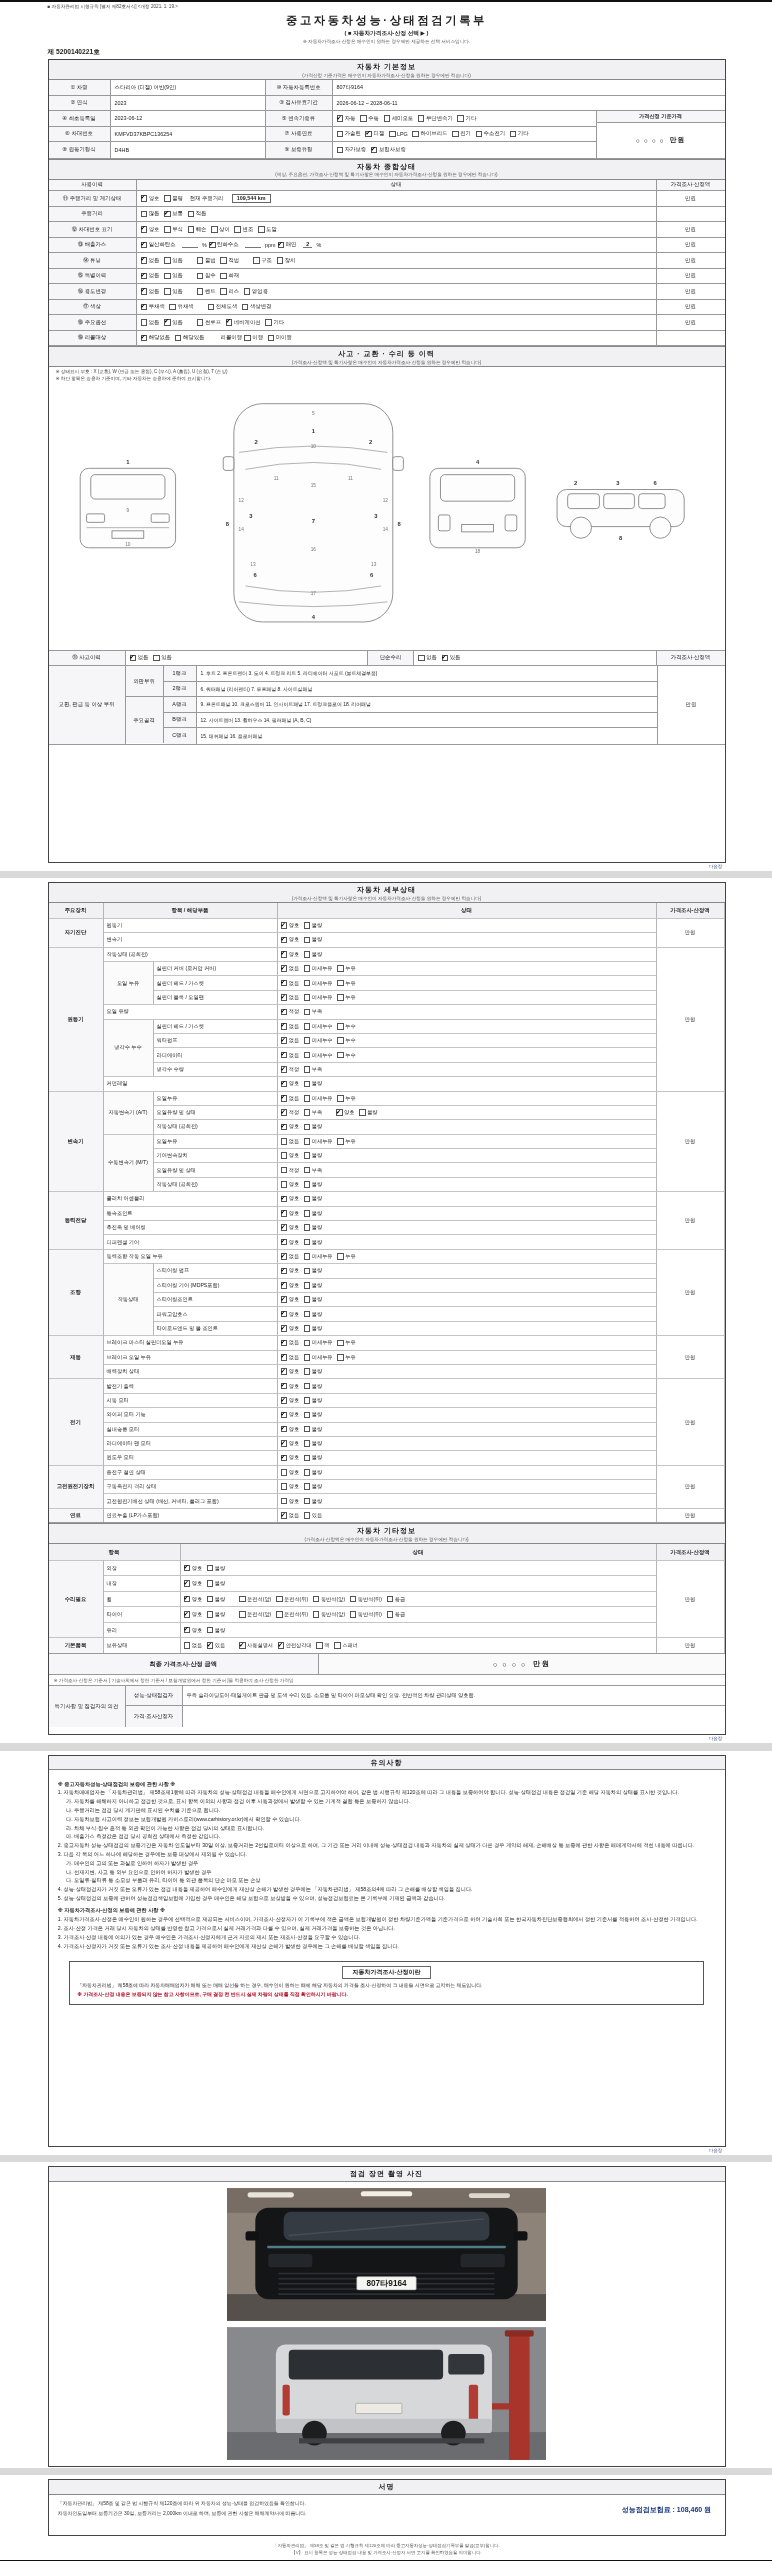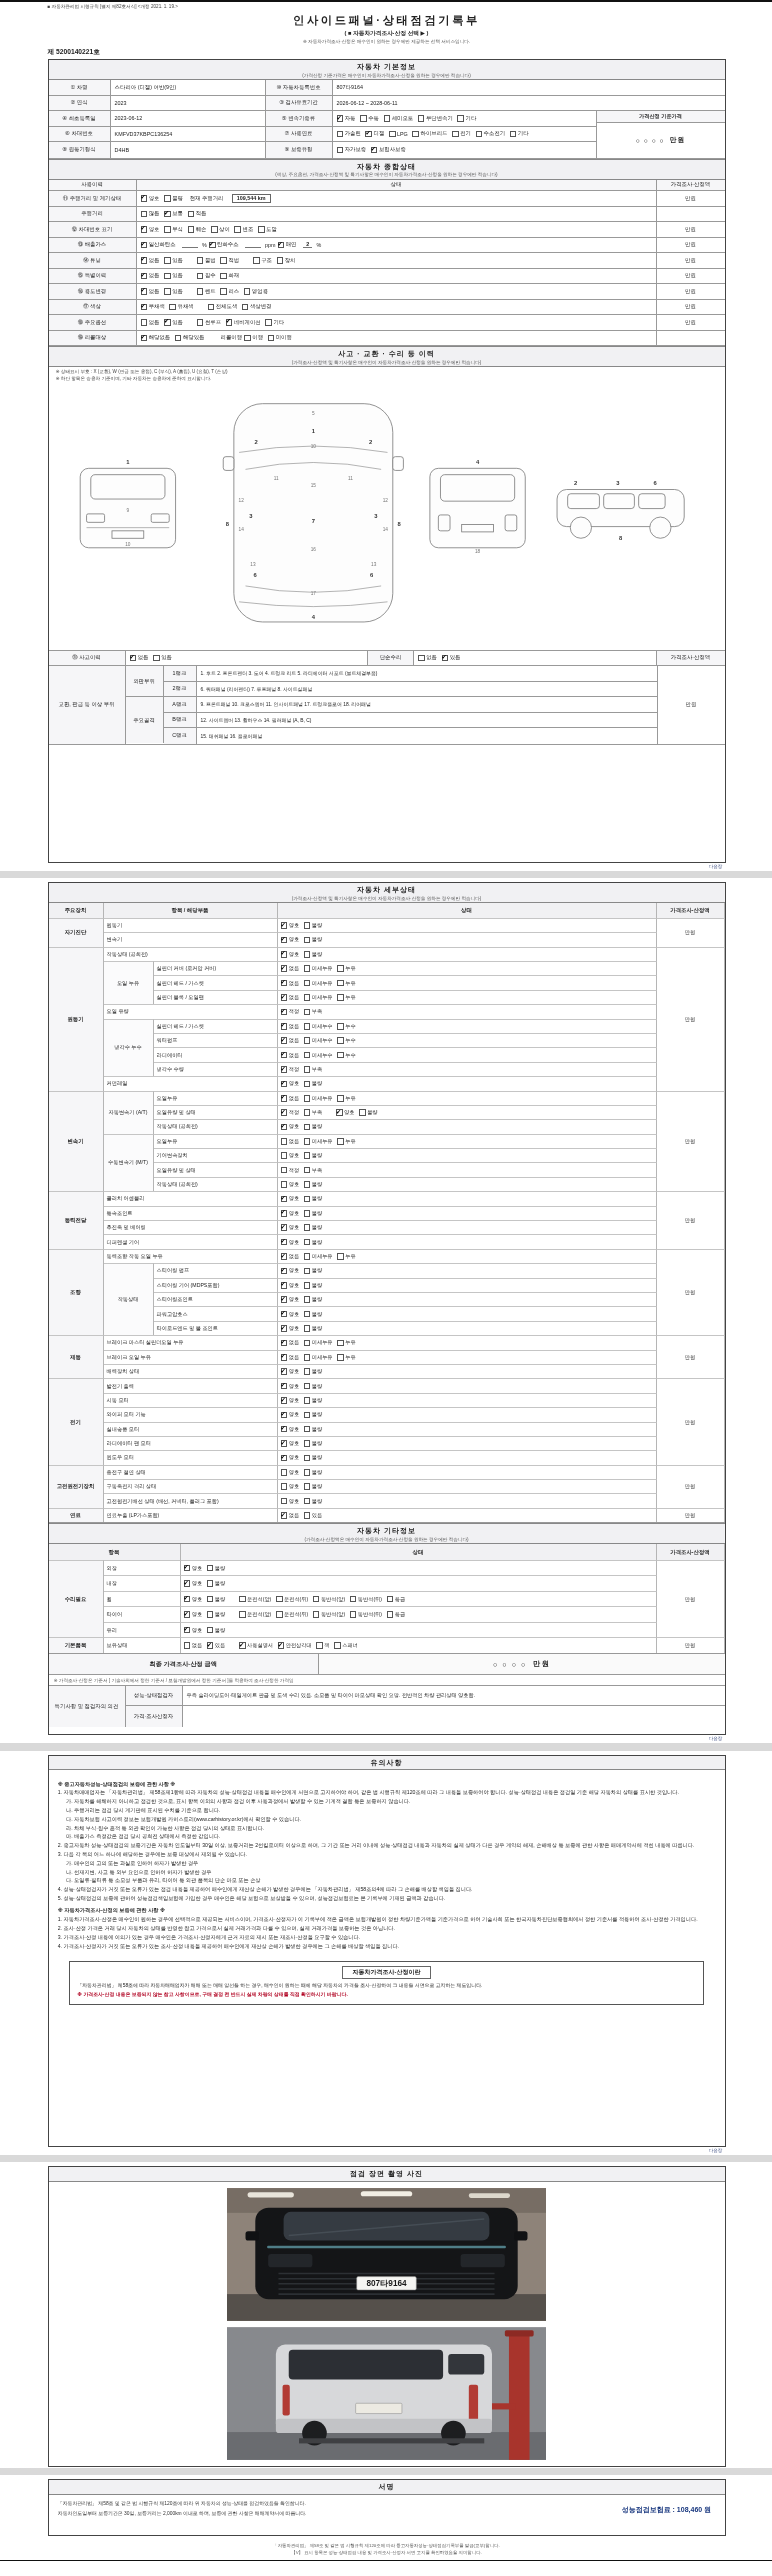--- a/index.html
+++ b/index.html
@@ -89,21 +89,21 @@
   .pgap{height:7.2px;background:#d9d9d9;margin:1px 0 4.1px}
   .foot{text-align:center;font-size:4.4px;color:#555;margin-top:5.2px;line-height:1.6}
 </style>
 </head>
 <body>
 
 <div class="topline"></div>
 
 <div class="wrap hdr">
   <div class="lawnote">■ 자동차관리법 시행규칙 [별지 제82호서식] &lt;개정 2021. 1. 19.&gt;</div>
-  <div class="title">인사이드패널·상태점검기록부</div>
+  <div class="title">중고자동차성능·상태점검기록부</div>
   <div class="titleSide">( ■ 자동차가격조사·산정 선택 ▶ )</div>
   <div class="titleNote">※ 자동차가격조사·산정은 매수인이 원하는 경우에만 제공하는 선택 서비스입니다.</div>
   <div class="docno">제 5200140221호</div>
 </div>
 
 <div class="wrap">
 <div class="block b1">
 
   <div class="secbar">
     <div class="st">자동차 기본정보</div>

